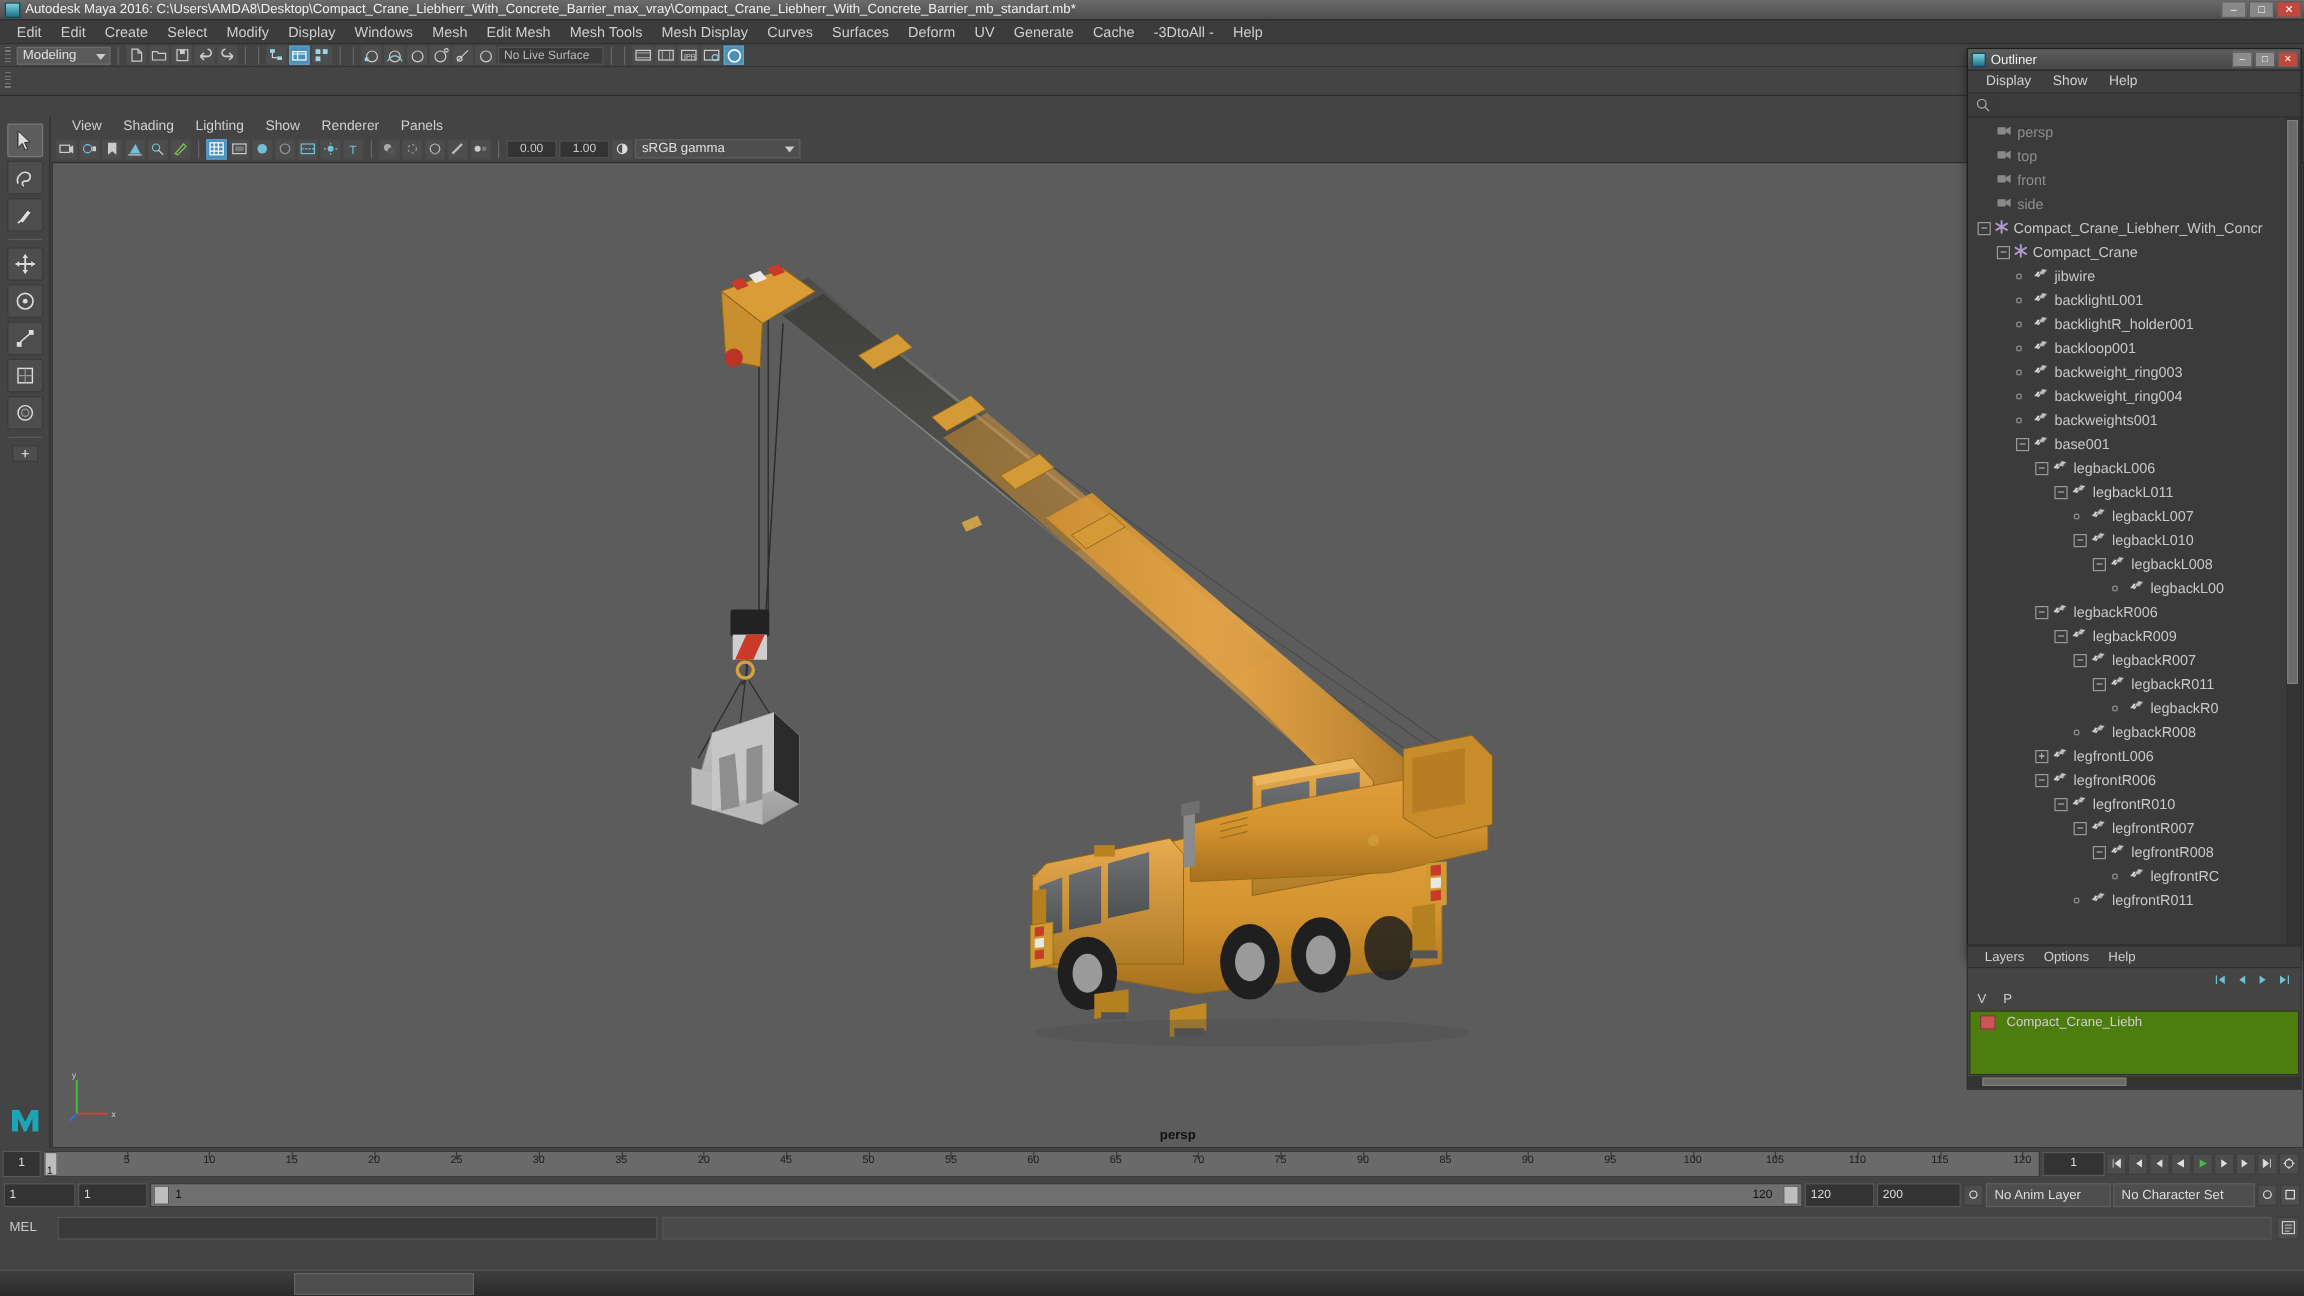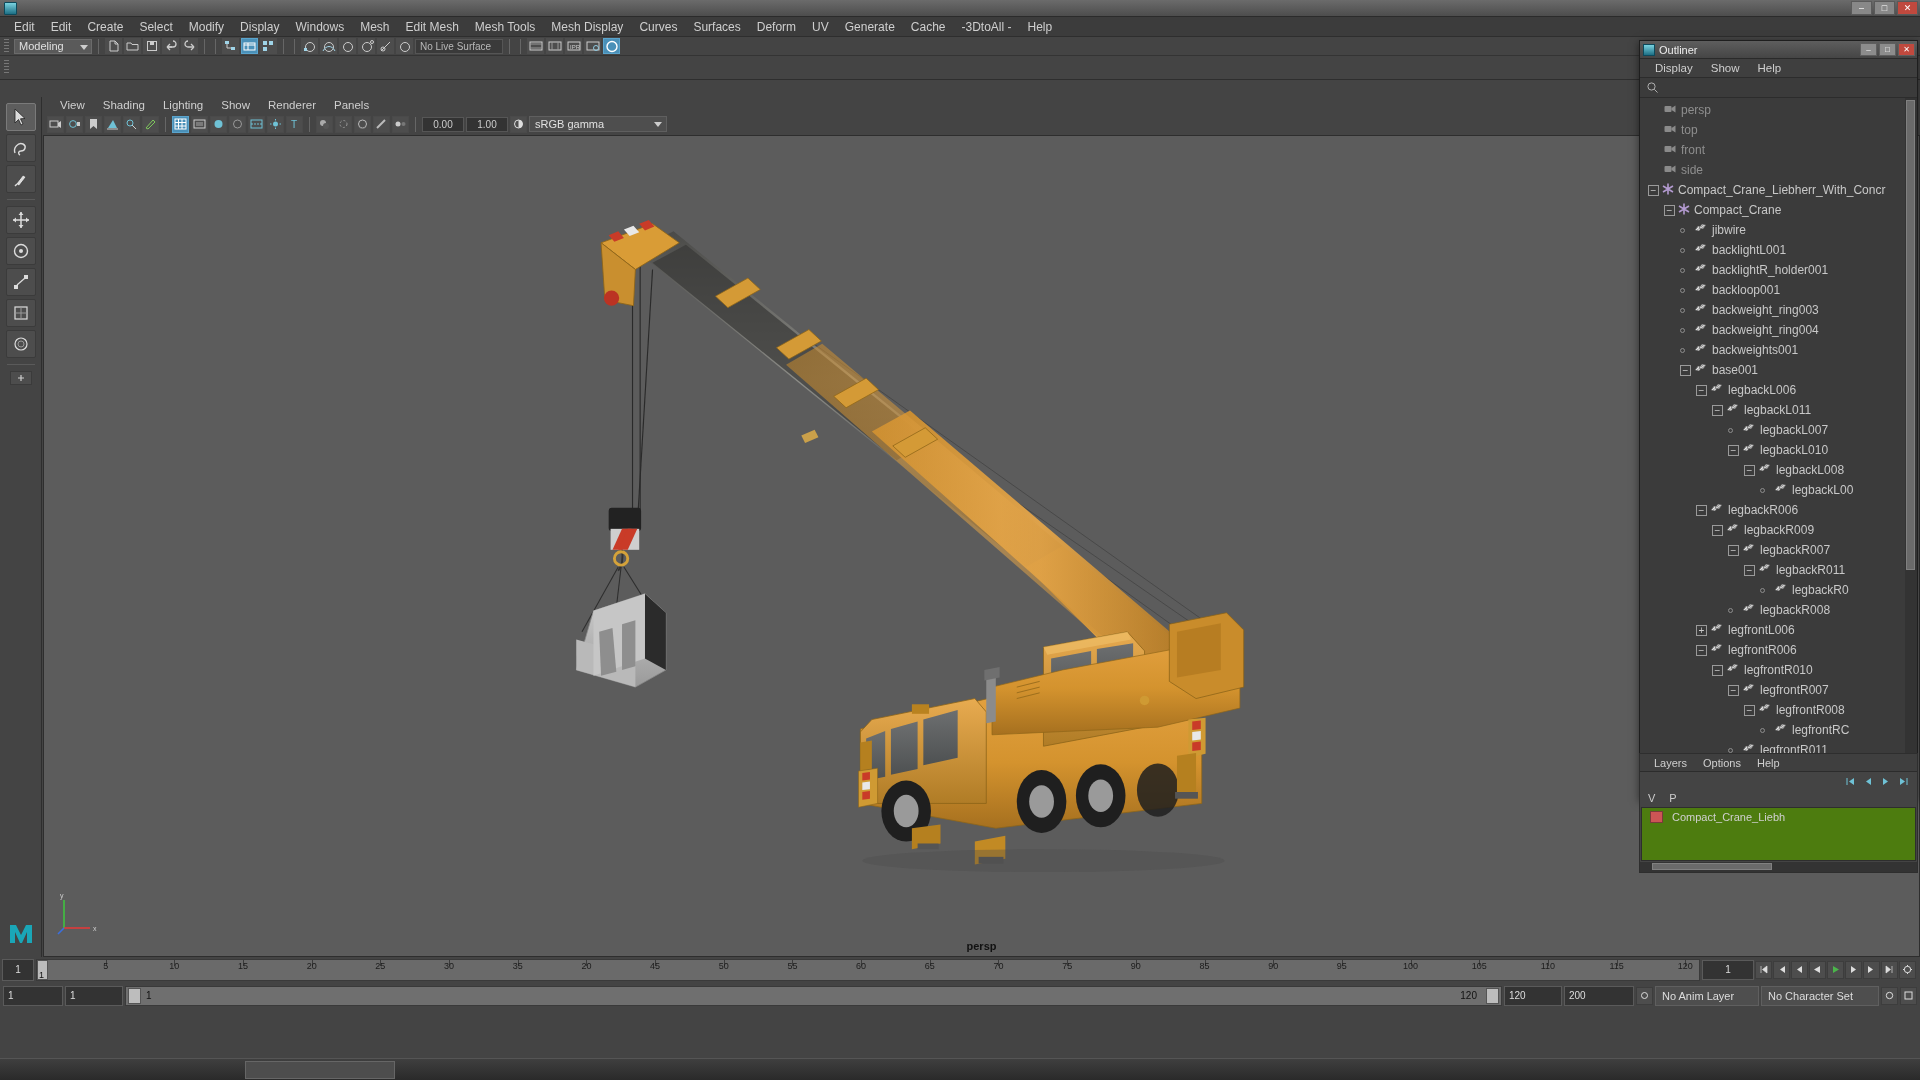--- a/index.html
+++ b/index.html
@@ -244,21 +244,21 @@
     height:12px;background:#333;border-top:1px solid #2a2a2a;position:relative;
   }
   .ol-hscroll .thumb{position:absolute;left:20px;top:1px;width:150px;height:9px;
     background:#6a6a6a;border:1px solid #808080;}
   .ol-vscroll{position:absolute;right:0;top:0;bottom:0;width:12px;background:#333;}
   .ol-vscroll .vthumb{position:absolute;left:1px;top:2px;width:9px;height:470px;
     background:#6a6a6a;border:1px solid #808080;}
 
   
   .layered{
-    position:absolute;left:1639px;top:753px;width:279px;height:120px;
+    position:absolute;left:1639px;top:788px;width:279px;height:120px;
     background:#444;border:1px solid #2e2e2e;display:flex;flex-direction:column;
   }
   .ly-menu{height:18px;background:#3f3f3f;display:flex;align-items:center;
     padding-left:6px;border-bottom:1px solid #2c2c2c;}
   .ly-menu span{font-size:11px;color:#cfcfcf;padding:0 8px;}
   .ly-tools{height:18px;background:#444;display:flex;align-items:center;
     justify-content:flex-end;gap:4px;padding-right:8px;}
   .ly-hdr{height:16px;background:#444;display:flex;align-items:center;
     font-size:11px;color:#ccc;gap:14px;padding-left:8px;}
   .ly-list{flex:1;background:#4d7c0f;border:1px solid #2e2e2e;margin:1px;
@@ -273,20 +273,21 @@
   
   .crane{position:absolute;left:0;top:0;width:100%;height:100%;}
 </style>
 </head>
 <body>
 
 <div class="app">
 
   <div class="titlebar">
     <div class="tb-icon"></div>
+    <div class="tb-text">Autodesk Maya 2016: C:\Users\AMDA8\Desktop\Compact_Crane_Liebherr_With_Concrete_Barrier_max_vray\Compact_Crane_Liebherr_With_Concrete_Barrier_mb_standart.mb*</div>
     <div class="win-btns">
       <div>–</div>
       <div>□</div>
       <div class="close">✕</div>
     </div>
   </div>
 
   <div class="menubar" id="menubar">
       <span>Edit</span>
       <span>Edit</span>
@@ -941,20 +942,31 @@
           <circle cx="5.5" cy="5.5" r="3.2" fill="none" stroke="#ddd"></circle>
         </svg>
       </div>
     <div class="pbtn">
         <svg width="11" height="11">
           <rect x="2" y="2" width="7" height="7" fill="none" stroke="#ddd"></rect>
         </svg>
       </div>
   </div>
 
+  <div class="cmd-row">
+    <div class="mel-lbl">MEL</div>
+    <div class="cmd-input"></div>
+    <div class="cmd-output"></div>
+    <div class="cmd-btn">
+        <svg width="12" height="12">
+          <rect x="1" y="1" width="10" height="10" fill="none" stroke="#ccc"></rect>
+          <path d="M3 4h6M3 6.5h6M3 9h4" stroke="#aaa"></path>
+        </svg>
+      </div>
+  </div>
 
 
   <div class="taskbar">
     <div class="tb-item"></div>
   </div>
 
   <div class="outliner">
     <div class="ol-title">
       <div class="ol-ic"></div>
       <div class="ol-t">Outliner</div>

